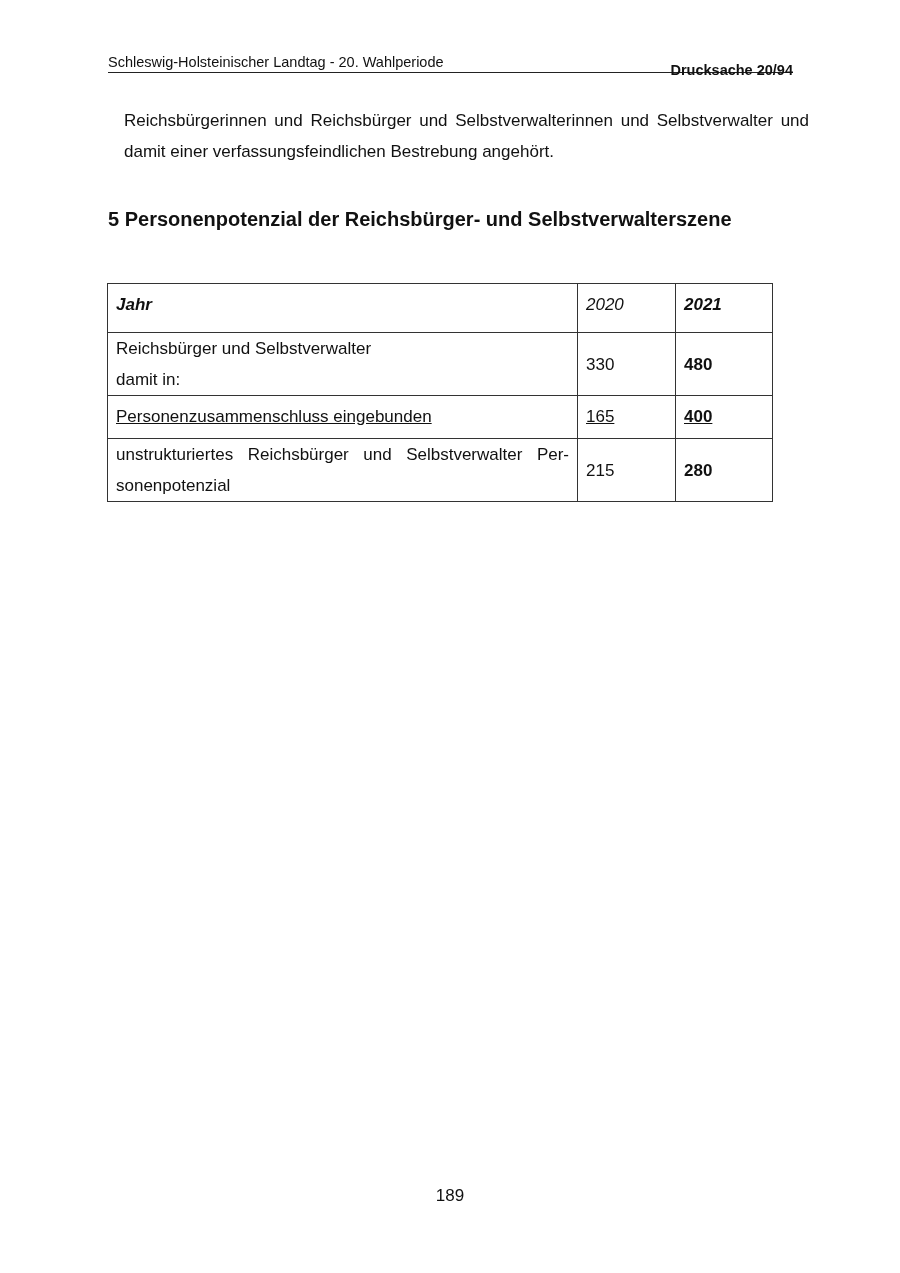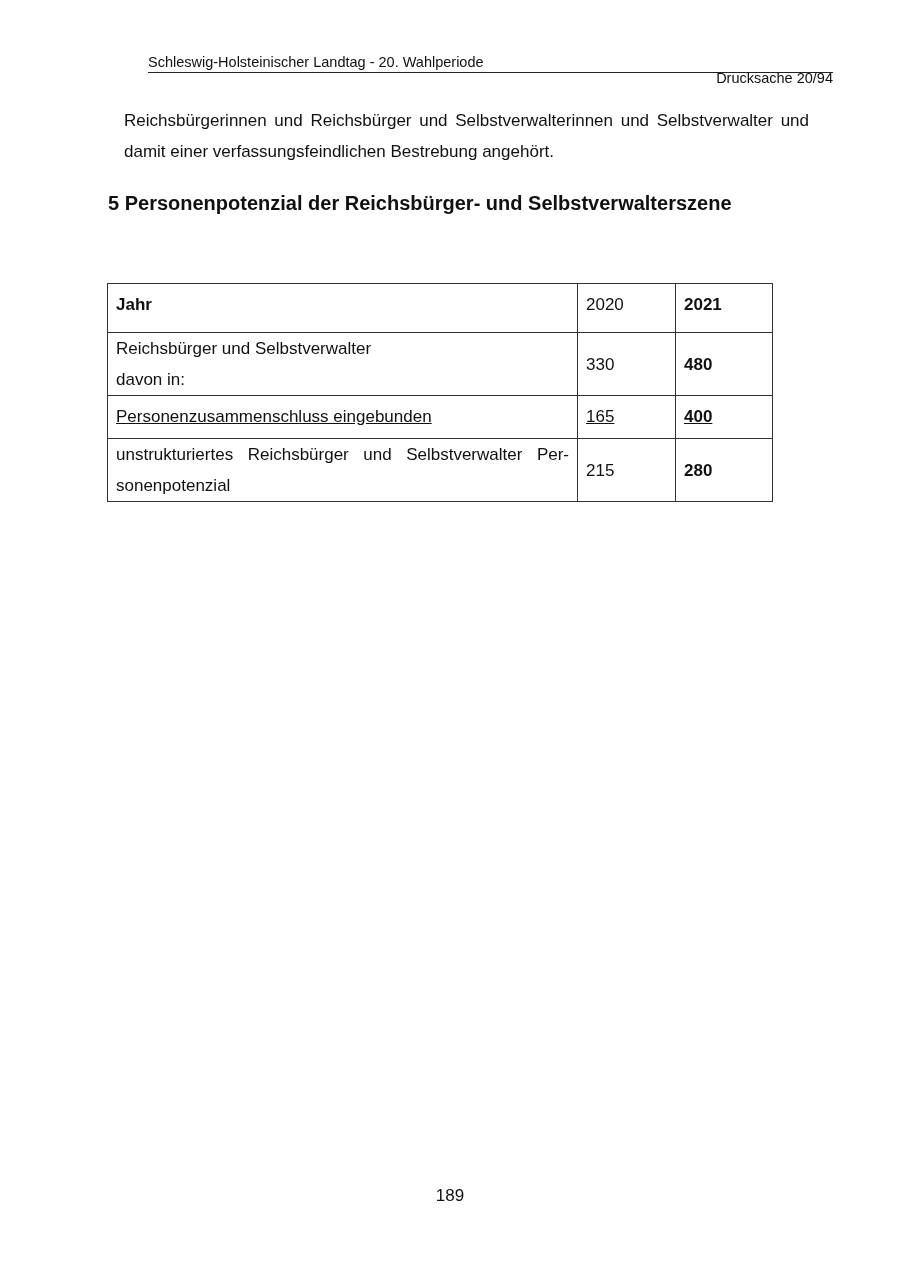--- a/index.html
+++ b/index.html
@@ -1,27 +1,27 @@
 <!DOCTYPE html>
 <html><head>
 <meta charset="utf-8">
 <style>
   html, body { margin:0; padding:0; background:#fff; }
   body { width:900px; height:1273px; position:relative; font-family:"Liberation Sans", sans-serif; color:#111; }
-  .header { position:absolute; left:108px; top:54px; width:685px; height:18px; border-bottom:1px solid #222; font-size:14.5px;margin-left:40px; }
+  .header { position:absolute; left:108px; top:54px; width:685px; height:18px; border-bottom:1px solid #222; font-size:14.5px; }
   .header .left { position:absolute; left:0; top:0; }
-  .header .right { position:absolute; right:0; top:16px; font-weight:normal; }
+  .header .right { position:absolute; right:0; top:8px; font-weight:bold; }
   .para { position:absolute; left:124px; top:105px; width:685px; font-size:17px; line-height:31px; text-align:justify; text-align-last:left; }
-  .heading { position:absolute; left:108px; top:192px; font-size:20px; font-weight:bold; }
+  .heading { position:absolute; left:108px; top:208px; font-size:20px; font-weight:bold; }
   table { position:absolute; left:107px; top:283px; border-collapse:collapse; font-size:17px; }
   td { border:1px solid #333; vertical-align:middle; padding:0 8px; line-height:31px; }
   td.label { width:453px; text-align:justify; text-align-last:left; }
   td.v20 { width:81px; }
   td.v21 { width:80px; font-weight:bold; }
-  tr.hdr td { height:43px; vertical-align:top; padding-top:5px; }
+  tr.hdr td { height:43px; vertical-align:top; padding-top:5px;font-style:italic; }
   tr.two td { height:62px; }
   tr.one td { height:43px; vertical-align:top; padding-top:5px; box-sizing:border-box;text-decoration:underline; }
   .bold { font-weight:bold; }
   .pagenum { position:absolute; left:0; width:900px; top:1186px; text-align:center; font-size:17px; }
 </style>
 </head>
 <body>
 
 <div class="header">
   <span class="left">Schleswig-Holsteinischer Landtag - 20. Wahlperiode</span>
@@ -35,21 +35,21 @@
 <table>
   <tbody>
       <tr class="hdr">
     <td class="label bold">Jahr</td>
     <td class="v20" style="font-weight:normal">2020</td>
     <td class="v21">2021</td>
   </tr>
   <tr class="two">
     <td class="label">
       <div>Reichsbürger und Selbstverwalter</div>
-      <div>davon in:</div>
+      <div>damit in:</div>
     </td>
     <td class="v20">330</td>
     <td class="v21">480</td>
   </tr>
   <tr class="one">
     <td class="label">Personenzusammenschluss eingebunden</td>
     <td class="v20">165</td>
     <td class="v21">400</td>
   </tr>
   <tr class="two">

